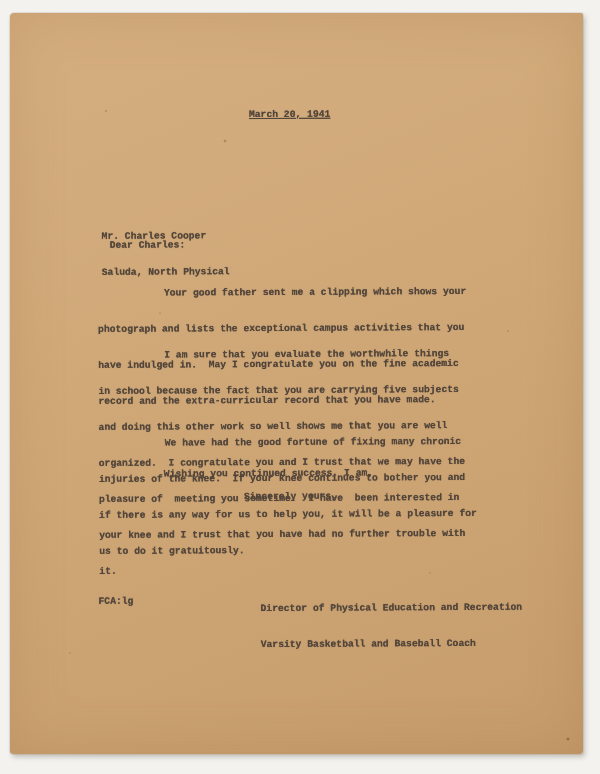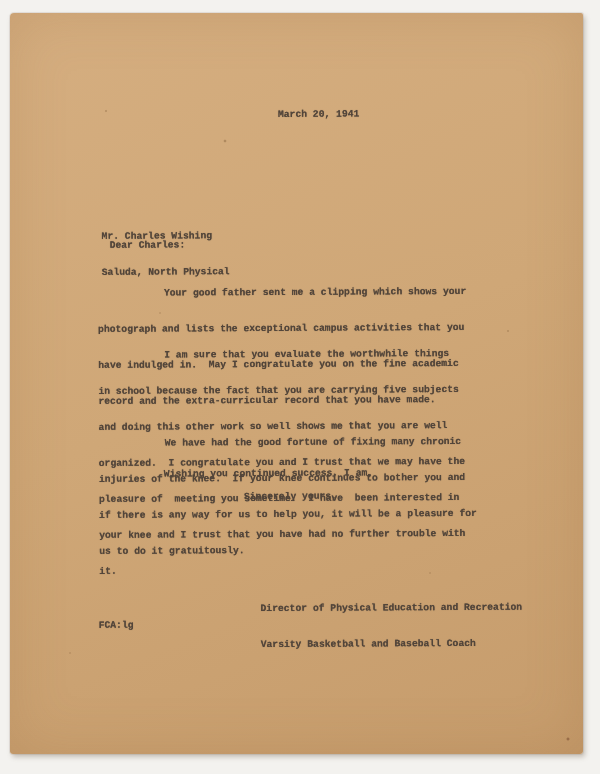--- a/index.html
+++ b/index.html
@@ -41,44 +41,44 @@
     transform:rotate(-0.3deg);
     transform-origin:260px 110px;
     color:var(--ink);
     font-size:9.7px;
     line-height:12px;
     font-weight:bold;
     text-shadow:0 0 0.7px rgba(82,69,58,.85);
     white-space:pre;
   }
   .block{position:absolute;}
-  .date{left:268px;top:96px;}
+  .date{left:239px;top:96px;text-decoration:underline;}
   .address{left:91px;top:193px;}
   .salutation{left:91px;top:226px;padding-left:8px;}
   .para{left:87px;}
   .para-1{top:250px;}
   .para-2{top:312px;}
   .para-3{top:400px;}
   .ln.indent{padding-left:66px;}
   .closing{left:152px;top:455px;}
   .valediction{left:232px;top:478px;}
   .signature{left:248px;top:566px;}
-  .reference{left:86px;top:606px;}
+  .reference{left:86px;top:582px;}
 </style>
 </head>
 <body>
 
 <div class="scene">
   <div class="paper">
     <div class="typed">
 
       <div class="block date">March 20, 1941</div>
 
       <div class="block address">
-        <div class="ln">Mr. Charles Wishing</div>
+        <div class="ln">Mr. Charles Cooper</div>
         <div class="ln">Saluda, North Physical</div>
       </div>
 
       <div class="block salutation">Dear Charles:</div>
 
       <div class="block para para-1">
         <div class="ln indent">Your good father sent me a clipping which shows your</div>
         <div class="ln">photograph and lists the exceptional campus activities that you</div>
         <div class="ln">have indulged in.  May I congratulate you on the fine academic</div>
         <div class="ln">record and the extra-curricular record that you have made.</div>

